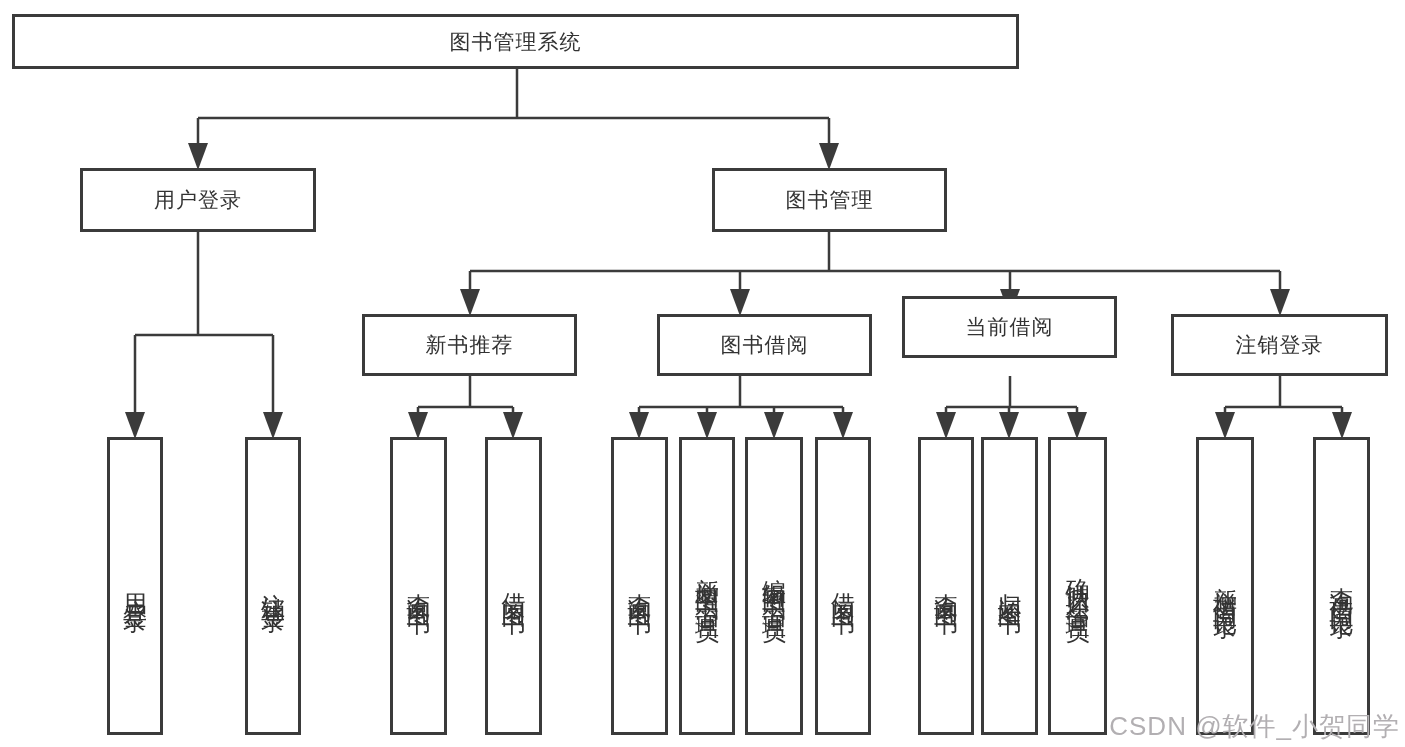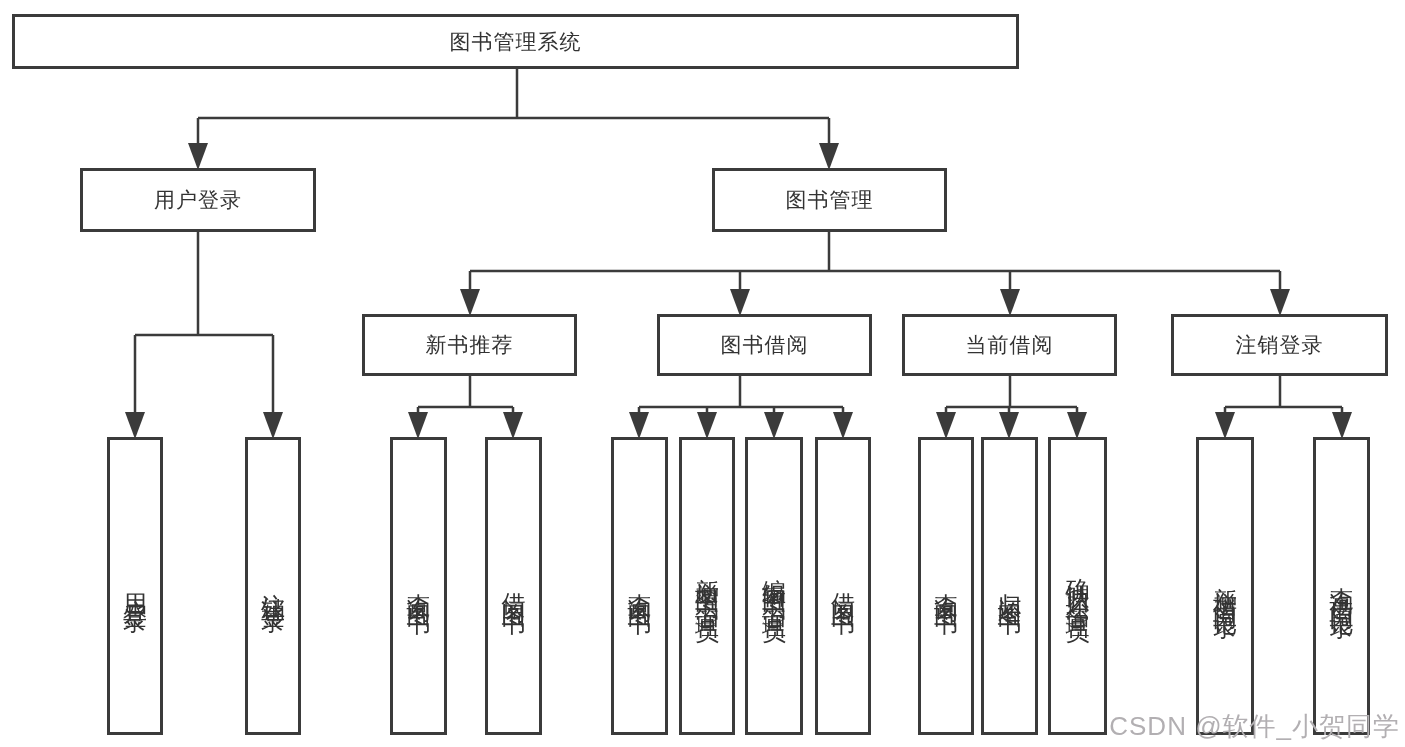--- a/index.html
+++ b/index.html
@@ -89,21 +89,21 @@
     </g>
   </svg>
 
   <div class="node h" style="left:12px;top:14px;width:1007px;height:55px">图书管理系统</div>
 
   <div class="node h" style="left:80px;top:168px;width:236px;height:64px">用户登录</div>
   <div class="node h" style="left:362px;top:314px;width:215px;height:62px">新书推荐</div>
 
   <div class="node h" style="left:712px;top:168px;width:235px;height:64px">图书管理</div>
   <div class="node h" style="left:657px;top:314px;width:215px;height:62px">图书借阅</div>
-  <div class="node h" style="left:902px;top:314px;width:215px;height:62px">当前借阅</div>
+  <div class="node h" style="left:902px;top:296px;width:215px;height:62px">当前借阅</div>
   <div class="node h" style="left:1171px;top:314px;width:217px;height:62px">注销登录</div>
 
   <div class="node v" style="left:107px;top:437px;width:56px;height:298px">用户登录</div>
   <div class="node v" style="left:245px;top:437px;width:56px;height:298px">注销登录</div>
 
   <div class="node v" style="left:390px;top:437px;width:57px;height:298px">查询图书</div>
   <div class="node v" style="left:485px;top:437px;width:57px;height:298px">借阅图书</div>
 
   <div class="node v" style="left:611px;top:437px;width:57px;height:298px">查询图书</div>
   <div class="node v" style="left:679px;top:437px;width:56px;height:298px">新增图书（管理员）</div>

